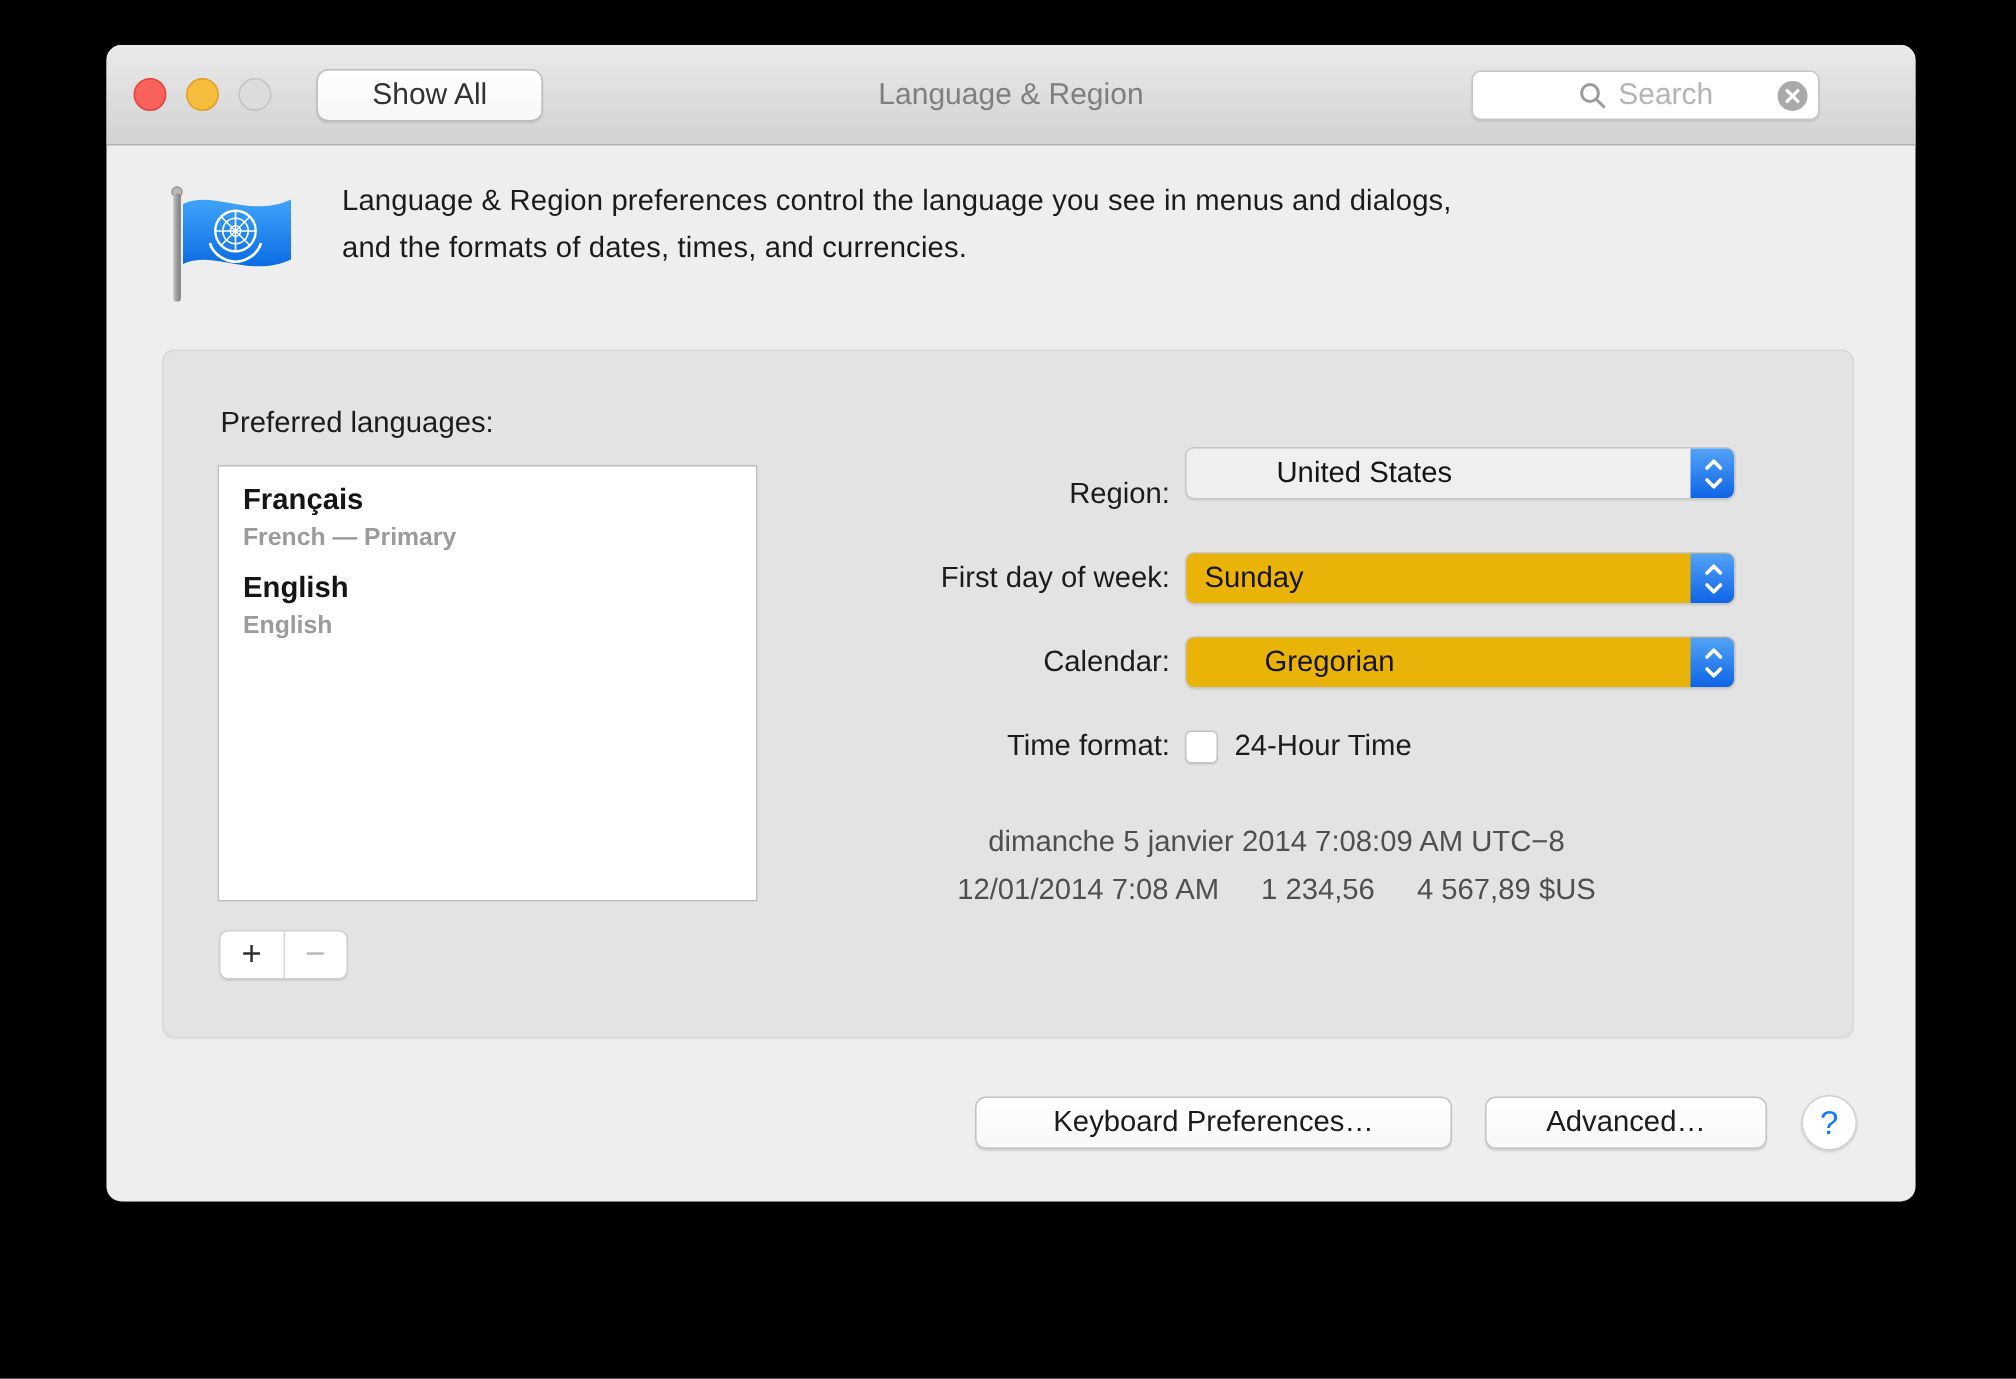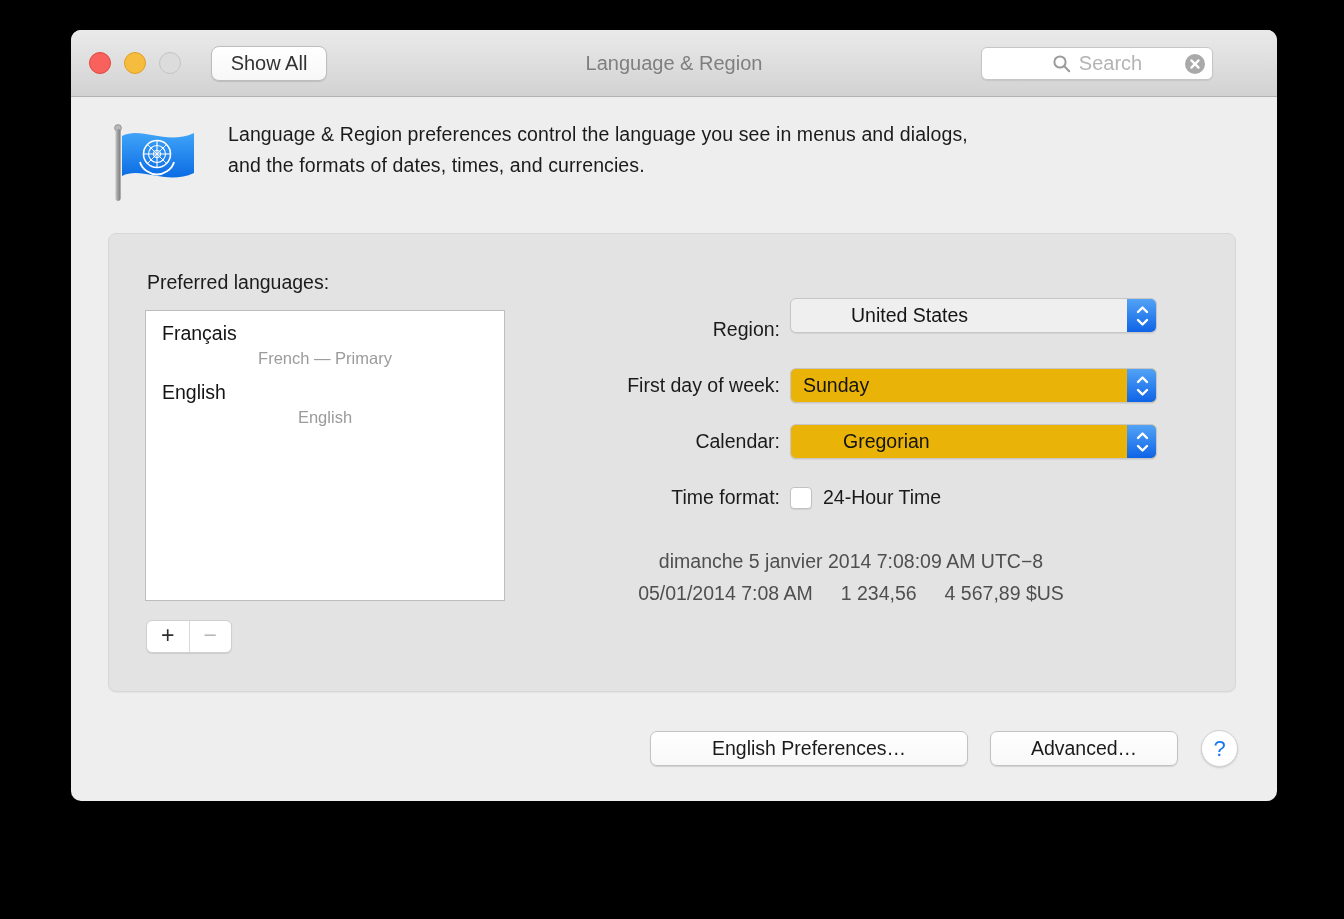--- a/index.html
+++ b/index.html
@@ -26,21 +26,21 @@
     background: linear-gradient(#eaeaea, #d2d2d2);
     border-bottom: 1px solid #b1b1b1;
   }
   .traffic { position: absolute; left: 18px; top: 22px; display: flex; gap: 13px; }
   .light { width: 22px; height: 22px; border-radius: 50%; }
   .light.red    { background: #f9615c; border: 1px solid #e1443e; }
   .light.yellow { background: #f6bc3e; border: 1px solid #dfa023; }
   .light.gray   { background: #dcdcdc; border: 1px solid #c4c4c4; }
 
   .showall-btn {
-    position: absolute; left: 140px; top: 16px; width: 116px; height: 35px;
+    position: absolute; left: 140px; top: 16px; width: 151px; height: 35px;
     background: linear-gradient(#ffffff, #f7f7f7);
     border: 1px solid #bdbdbd; border-radius: 8px;
     box-shadow: 0 1px 1px rgba(0,0,0,0.12);
     font-size: 20px; color: #333; text-align: center; line-height: 33px;
     cursor: default;
   }
   .win-title {
     position: absolute; left: 0; top: 0; width: 100%; height: 67px;
     text-align: center; line-height: 67px;
     font-size: 20px; color: #7f7f7f; pointer-events: none;
@@ -71,23 +71,23 @@
   }
 
   .pref-label {
     position: absolute; left: 76px; top: 241px;
     font-size: 19.5px; color: #1b1b1b;
   }
   .lang-list {
     position: absolute; left: 74px; top: 280px; width: 360px; height: 291px;
     background: #ffffff; border: 1px solid #bdbdbd;
   }
-  .lang-item { padding: 11px 16px 2px 16px; cursor: default; }
+  .lang-item { padding: 11px 16px 2px 16px; cursor: default; font-weight: bold; }
   .lang-name { font-size: 19.5px; color: #141414; }
-  .lang-detail { font-size: 16.5px; color: #9b9b9b; margin-top: 4px; text-align: center; }
+  .lang-detail { font-size: 16.5px; color: #9b9b9b; margin-top: 4px; }
 
   .addremove {
     position: absolute; left: 75px; top: 590px; width: 86px; height: 33px;
     background: #ffffff; border: 1px solid #cfcfcf; border-radius: 6px;
     box-shadow: 0 1px 1px rgba(0,0,0,0.1);
     display: flex;
   }
   .addremove .seg {
     flex: 1; text-align: center; font-size: 23px; line-height: 29px; cursor: default;
   }
@@ -271,24 +271,24 @@
       </span>
     </div>
 
     <div class="row-label" style="left:399px; top:450px; line-height:35px;">Time format:</div>
     <div class="checkbox"></div>
     <div class="checkbox-label">24-Hour Time</div>
 
     <div class="preview">
       <div>dimanche 5 janvier 2014 7:08:09 AM UTC−8</div>
       <div class="preview-line2">
-        <span>05/01/2014 7:08 AM</span>
+        <span>12/01/2014 7:08 AM</span>
         <span>1 234,56</span>
         <span>4 567,89 $US</span>
       </div>
     </div>
 
-    <div class="footer-btn btn-keyboard">English Preferences…</div>
+    <div class="footer-btn btn-keyboard">Keyboard Preferences…</div>
     <div class="footer-btn btn-advanced">Advanced…</div>
     <div class="help-btn">?</div>
 
   </div>
 </div>
 
 </body></html>

